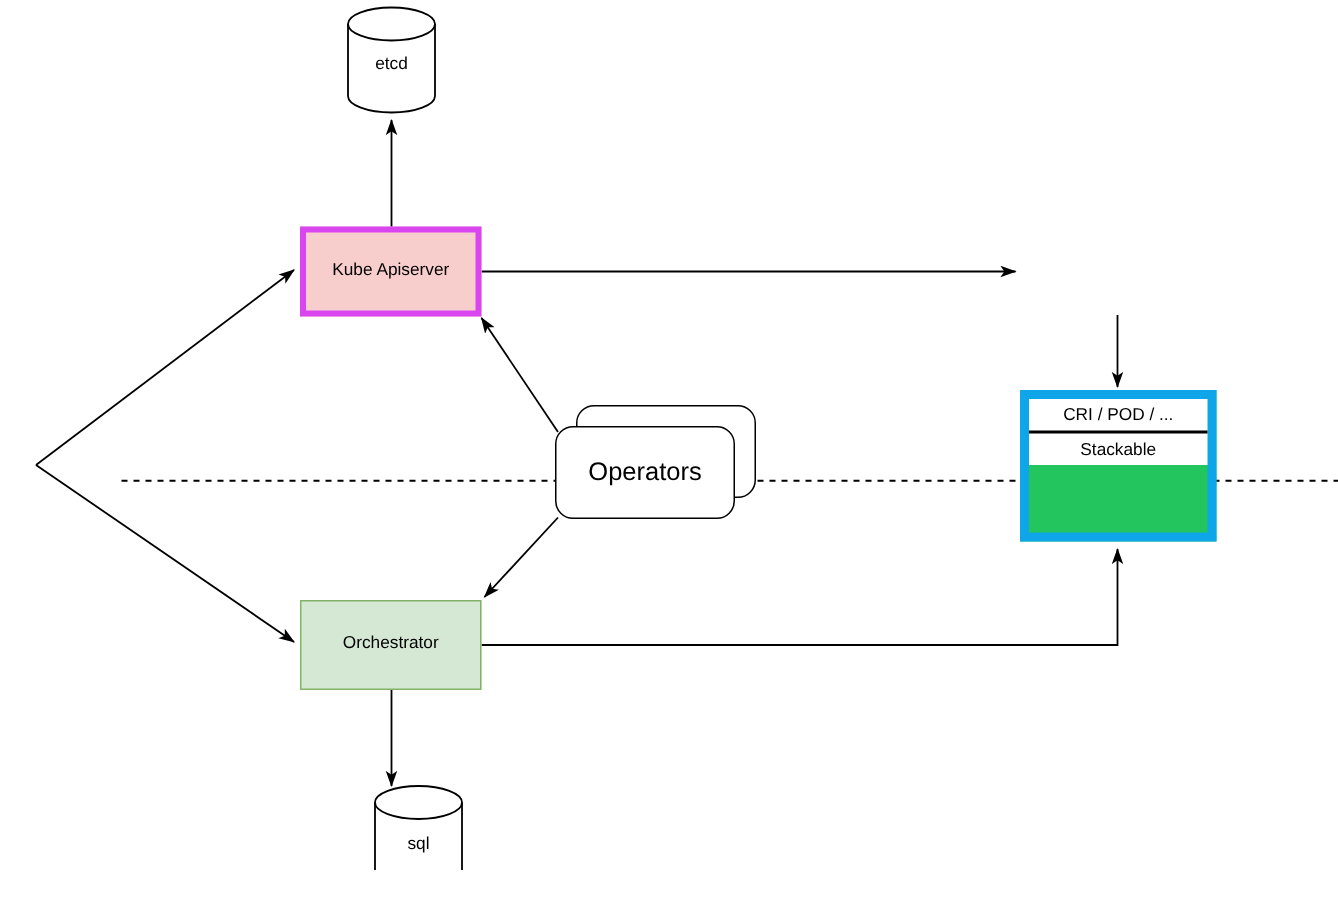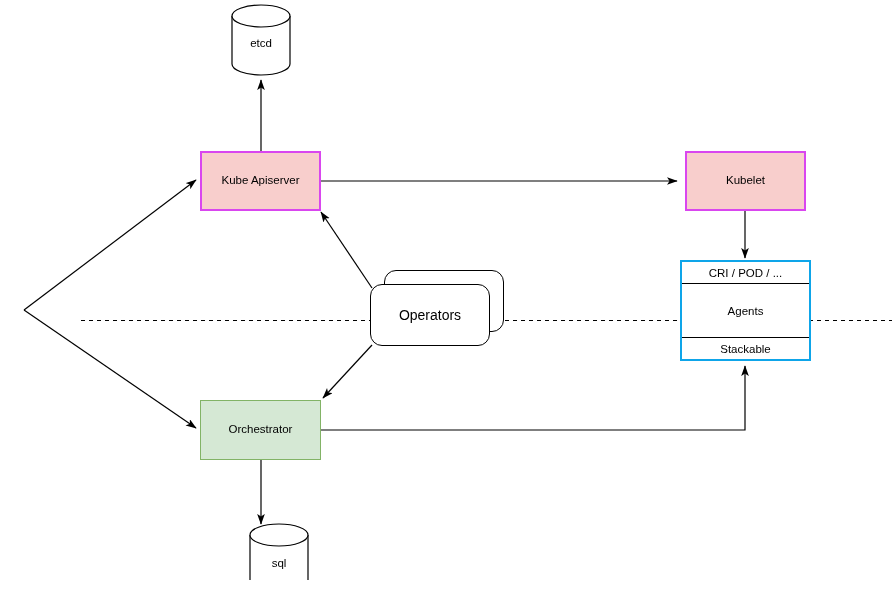--- a/index.html
+++ b/index.html
@@ -31,31 +31,31 @@
     align-items: center;
     justify-content: center;
     font-size: 11.5px;
     color: #000000;
     text-align: center;
     line-height: 1.2;
     z-index: 3;
   }
   .box-pink {
     background: #f8cecc;
-    border: 2px solid #d946ef;
+    border: 4px solid #d946ef;
   }
   .box-green {
     background: #d5e8d4;
     border: 1px solid #82b366;
   }
   .agents-stack {
     position: absolute;
     box-sizing: border-box;
     background: #22c55e;
-    border: 2px solid #0ea5e9;
+    border: 6px solid #0ea5e9;
     z-index: 3;
     display: flex;
     flex-direction: column;
   }
   .agents-cell {
     box-sizing: border-box;
     display: flex;
     align-items: center;
     justify-content: center;
     font-size: 11.5px;
@@ -89,21 +89,21 @@
     box-sizing: border-box;
     background: #ffffff;
     border: 1px solid #000000;
     border-radius: 12px;
   }
   .ops-label {
     position: absolute;
     display: flex;
     align-items: center;
     justify-content: center;
-    font-size: 14px;
+    font-size: 17px;
     color: #000000;
   }
   .actor {
     position: absolute;
     z-index: 4;
   }
   .actor-label {
     position: absolute;
     font-size: 11.5px;
     color: #000000;
@@ -156,34 +156,28 @@
       <path d="M1,13 L1,63 A29,11 0 0 0 59,63 L59,13" fill="#ffffff" stroke="#000000" stroke-width="1.2"></path>
       <ellipse cx="30" cy="13" rx="29" ry="11" fill="#ffffff" stroke="#000000" stroke-width="1.2"></ellipse>
     </svg>
     <div class="cyl-label" style="top:35px;">sql</div>
   </div>
 
   <div class="node box-pink" style="left:200px; top:151px; width:121px; height:60px;">
     <span>Kube Apiserver</span>
   </div>
 
-  <div class="node box-pink" style="left:685px; top:151px; width:121px; height:60px;">
-    <span>Kubelet</span>
-  </div>
 
   <div class="node box-green" style="left:200px; top:400px; width:121px; height:60px;text-align:center;">
     <span>Orchestrator</span>
   </div>
 
   <div class="agents-stack" style="left:680px; top:260px; width:131px; height:101px;">
     <div class="agents-cell top" style="height:22px;">
       <span>CRI / POD / ...</span>
-    </div>
-    <div class="agents-cell" style="flex:1;">
-      <span>Agents</span>
     </div>
     <div class="agents-cell bottom" style="height:22px;">
       <span>Stackable</span>
     </div>
   </div>
 
   <div class="ops-wrap" style="left:370px; top:270px; width:134px; height:76px;">
     <div class="ops-sheet" style="left:14px; top:0px; width:120px; height:62px;"></div>
     <div class="ops-sheet" style="left:0px; top:14px; width:120px; height:62px;"></div>
     <div class="ops-label" style="left:0px; top:14px; width:120px; height:62px;">

